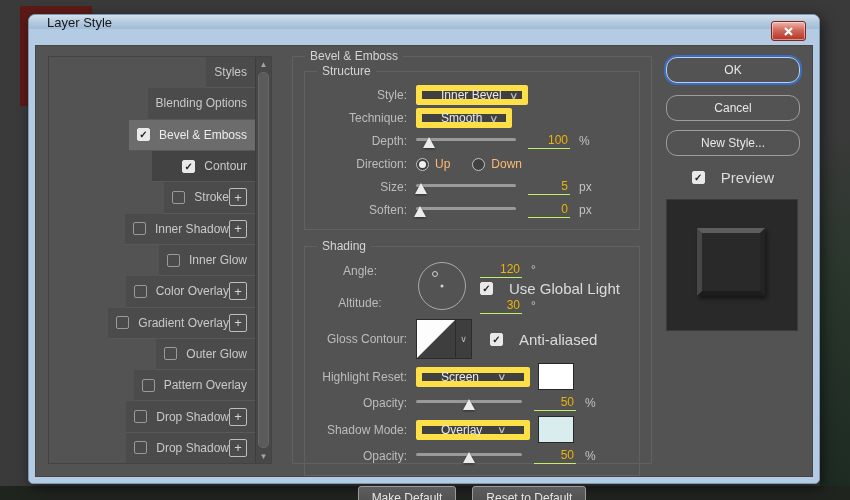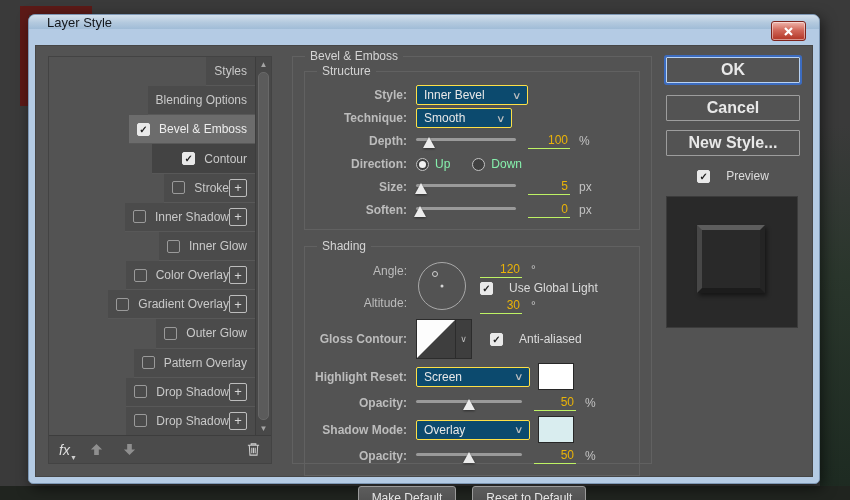--- a/index.html
+++ b/index.html
@@ -62,50 +62,50 @@
 
   
   .main{flex:1;margin:0 14px 0 20px;position:relative;}
   .panel-box{border:1px solid #616161;height:100%;box-sizing:border-box;
     padding:14px 11px 8px;position:relative;display:flex;flex-direction:column;}
   .legend{position:absolute;top:-8px;left:12px;background:#535353;padding:0 5px;
     font-size:12px;color:#d4d4d4;white-space:nowrap;}
   .fieldset{border:1px solid #616161;position:relative;padding:10px 8px 6px;box-sizing:border-box;}
   .fieldset.shading-box{margin-top:16px;}
   .frow{display:flex;align-items:center;min-height:20px;margin:3px 0;}
-  .flabel{width:94px;text-align:right;margin-right:9px;color:#bcbcbc;font-size:12px;flex:none;font-weight:bold;}
-  .dropdown{display:flex;align-items:center;background:#0c4a6e;border:1px solid #fde047;
-    border-radius:2px;height:20px;padding:0 7px;color:#e8e8e8;font-size:12px;box-sizing:border-box;}
+  .flabel{width:94px;text-align:right;margin-right:9px;color:#bcbcbc;font-size:12px;flex:none;}
+  .dropdown{display:flex;align-items:center;background:#404040;border:6px solid #fde047;
+    border-radius:2px;height:20px;padding:0 19px;color:#e8e8e8;font-size:12px;box-sizing:border-box;}
   .dd-val{flex:1;white-space:nowrap;}
   .dd-arrow{color:#c0c0c0;font-size:10px;margin-left:8px;transform:scaleX(1.3);}
   .dd-style{width:112px;}
   .dd-tech{width:96px;}
   .dd-mode{width:114px;}
   .slider{position:relative;width:100px;height:14px;flex:none;}
   .slider.wide{width:106px;}
   .slider .track{position:absolute;left:0;right:0;top:4px;height:3px;background:#9a9a9a;border-radius:2px;}
   .slider .thumb{position:absolute;top:3px;width:0;height:0;
     border-left:6px solid transparent;border-right:6px solid transparent;
     border-bottom:11px solid #ececec;transform:translateX(-6px);
     filter:drop-shadow(0 1px 1px rgba(0,0,0,.45));}
   .value-field{width:38px;border-bottom:1px solid #bef264;color:#eab308;font-size:12px;
     padding:0 2px 1px;margin-left:12px;flex:none;text-align:right;}
   .unit{color:#c3c3c3;font-size:12px;margin-left:9px;flex:none;}
   .radio{width:13px;height:13px;border-radius:50%;border:1px solid #c2c2c2;box-sizing:border-box;
     margin-right:6px;position:relative;background:#404040;flex:none;}
   .radio.on::after{content:"";position:absolute;left:2px;top:2px;right:2px;bottom:2px;
     border-radius:50%;background:#f2f2f2;}
-  .rlabel{color:#86efac;font-size:12px;margin-right:22px;}
-  .cblabel{color:#dcdcdc;font-size:12px;margin-left:7px;}
+  .rlabel{color:#fdba74;font-size:12px;margin-right:22px;}
+  .cblabel{color:#dcdcdc;font-size:15px;margin-left:7px;}
 
   
   .angle-block{display:flex;margin:4px 0 2px;}
   .angle-labels{width:94px;margin-right:9px;flex:none;display:flex;flex-direction:column;
     justify-content:space-between;padding:3px 0 5px;}
-  .angle-labels div{text-align:right;color:#bcbcbc;font-size:12px;}
+  .angle-labels div{text-align:center;color:#bcbcbc;font-size:12px;}
   .dial{width:46px;height:46px;border:1px solid #a9a9a9;border-radius:50%;position:relative;
     margin:1px 14px 0 2px;flex:none;}
   .dial-center{position:absolute;left:50%;top:50%;width:3px;height:3px;background:#d6d6d6;
     border-radius:50%;transform:translate(-50%,-50%);}
   .dial-marker{position:absolute;left:13px;top:8px;width:4px;height:4px;border:1px solid #cfcfcf;
     border-radius:50%;}
   .angle-vals{display:flex;flex-direction:column;justify-content:space-between;flex:1;}
   .angle-vrow{display:flex;align-items:center;height:18px;}
   .angle-vrow .value-field{margin-left:0;}
 
@@ -119,23 +119,23 @@
   .swatch{width:34px;height:25px;border:1px solid #272727;margin-left:8px;flex:none;}
 
   
   .btn-row{display:flex;justify-content:center;gap:16px;margin-top:auto;padding-top:10px;}
   .push-btn{height:21px;padding:0 13px;background:linear-gradient(#5d5d5d,#4d4d4d);
     border:1px solid #9b9b9b;border-radius:3px;color:#e6e6e6;font-size:12px;
     display:flex;align-items:center;justify-content:center;}
 
   
   .rightcol{width:134px;flex:none;display:flex;flex-direction:column;padding-top:1px;}
-  .pill{height:26px;border-radius:1px;border:1px solid #9d9d9d;color:#e8e8e8;font-size:16px;
+  .pill{height:26px;border-radius:11px;border:1px solid #9d9d9d;color:#e8e8e8;font-size:12px;
     display:flex;align-items:center;justify-content:center;margin-bottom:9px;
-    background:transparent;box-sizing:border-box;font-weight:bold;}
+    background:transparent;box-sizing:border-box;}
   .pill.ok{border:1px solid #b9d2f2;box-shadow:0 0 0 2px #3c6cc0;margin-bottom:12px;}
   .preview-row{display:flex;align-items:center;justify-content:center;margin:4px 0 13px;}
   .preview-box{width:132px;height:132px;background:#292929;border:1px solid #3b3b3b;
     position:relative;box-sizing:border-box;}
   .bevel-square{position:absolute;left:30px;top:28px;width:68px;height:68px;box-sizing:border-box;
     border:5px solid #2e2e2e;border-top-color:#5d5d5d;border-left-color:#474747;
     border-right-color:#242424;border-bottom-color:#1c1c1c;
     box-shadow:2px 3px 4px rgba(0,0,0,.45);}
 </style>
 </head>
@@ -216,41 +216,20 @@
               <span class="cb"></span>
               <span class="slabel">Drop Shadow</span>
               <span class="plus-btn">+</span>
             </div>
           </div>
         <div class="scrollbar">
           <div class="sb-btn">▲</div>
           <div class="sb-thumb"></div>
           <div class="sb-btn">▼</div>
         </div>
-      </div>
-      <div class="fx-bar">
-        <span class="fx-ico">
-          <span>fx</span>
-          <span class="caret">▼</span>
-        </span>
-        <span class="mv">
-          <svg width="13" height="13" viewBox="0 0 14 14">
-            <path d="M7 1 L13 7 H9.5 V13 H4.5 V7 H1 Z" fill="#8f8f8f"></path>
-          </svg>
-        </span>
-        <span class="mv">
-          <svg width="13" height="13" viewBox="0 0 14 14">
-            <path d="M7 13 L1 7 H4.5 V1 H9.5 V7 H13 Z" fill="#8f8f8f"></path>
-          </svg>
-        </span>
-        <span class="trash">
-          <svg width="15" height="15" viewBox="0 0 16 16">
-            <path d="M2 3.5 H14 M5.5 3.5 V2 H10.5 V3.5 M3.5 3.5 L4.2 14 H11.8 L12.5 3.5 M6.2 6 V12 M8 6 V12 M9.8 6 V12" stroke="#cfcfcf" stroke-width="1.1" fill="none"></path>
-          </svg>
-        </span>
       </div>
     </div>
 
     <div class="main">
       <div class="panel-box">
         <span class="legend">Bevel &amp; Emboss</span>
 
         <div class="fieldset">
           <span class="legend">Structure</span>
 

